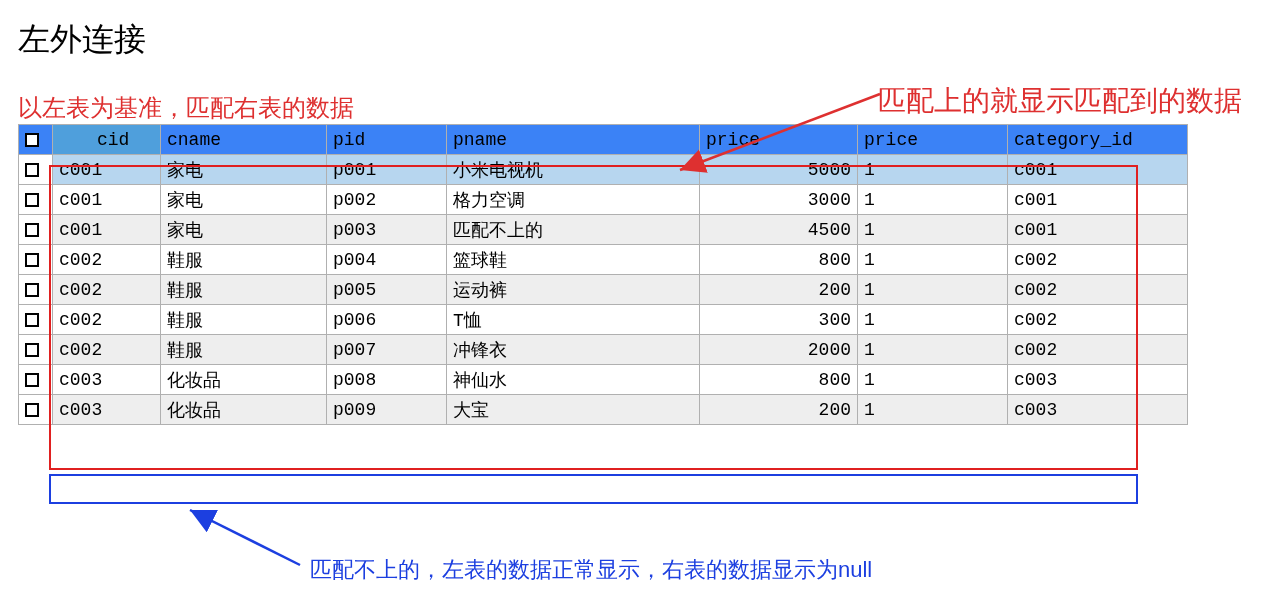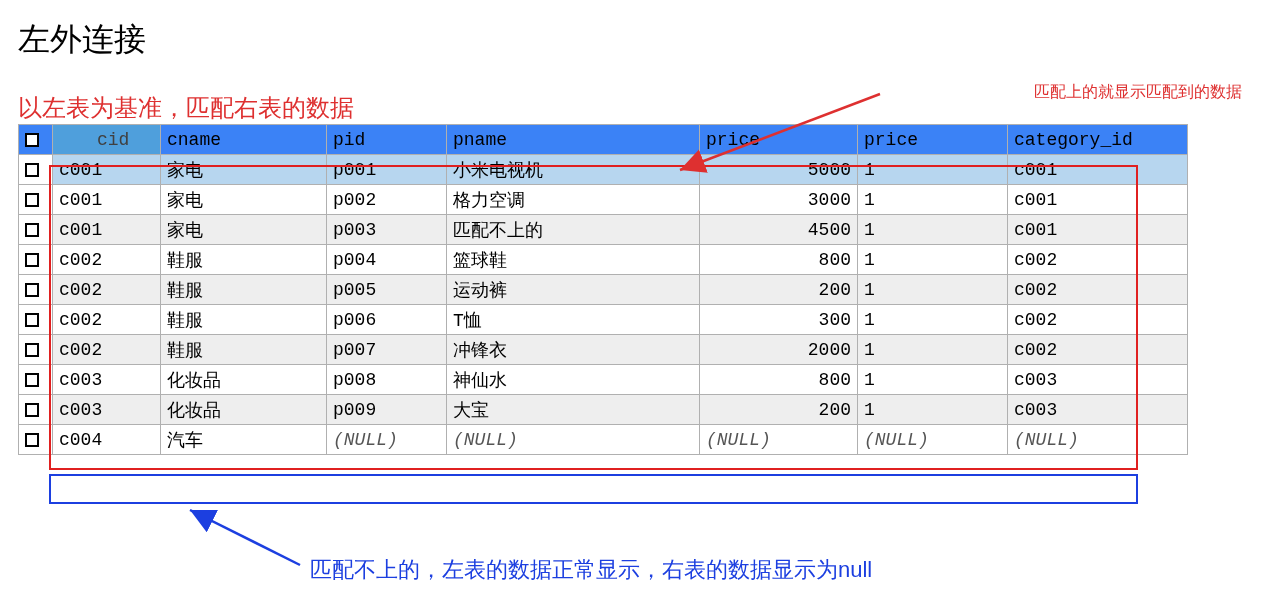--- a/index.html
+++ b/index.html
@@ -21,21 +21,21 @@
     .subtitle-red {
       font-size: 24px;
       color: #de3030;
       font-family: "Microsoft YaHei", "SimSun", sans-serif;
     }
     .annot-red {
       position: absolute;
       top: 82px;
       right: 22px;
       color: #de3030;
-      font-size: 16px;
+      font-size: 28px;
       font-family: "Microsoft YaHei", "SimSun", sans-serif;
     }
     .annot-blue {
       position: absolute;
       top: 555px;
       left: 310px;
       color: #1c3fe0;
       font-size: 22px;
       font-family: "Microsoft YaHei", "SimSun", sans-serif;
     }
@@ -55,21 +55,21 @@
       background: #ffffff;
       white-space: nowrap;
       overflow: hidden;
     }
     .grid th {
       background: #3b82f6;
       font-weight: normal;
     }
     .grid th.sort {
       background: #4f9fdc;
-      color: #404040;
+      color: #000000;
       padding-left: 44px;
     }
     .grid tr.odd td.data { background: #eeeeee; }
     .grid tr.sel td.data { background: #b7d6ef; }
     .grid td.num { text-align: right; }
     .grid td.null { font-style: italic; color: #555; }
     .col-cb { width: 34px; text-align: center; padding: 0; }
     .cb {
       display: inline-block; width: 14px; height: 14px;
       border: 2px solid #000; background: #fff;
@@ -201,30 +201,20 @@
       <tr class="odd">
         <td class="col-cb"><span class="cb"></span></td>
         <td class="data">c003</td>
         <td class="data">化妆品</td>
         <td class="data">p009</td>
         <td class="data">大宝</td>
         <td class="data num">200</td>
         <td class="data">1</td>
         <td class="data">c003</td>
       </tr>
-      <tr>
-        <td class="col-cb"><span class="cb"></span></td>
-        <td class="data">c004</td>
-        <td class="data">汽车</td>
-        <td class="data null">(NULL)</td>
-        <td class="data null">(NULL)</td>
-        <td class="data null">(NULL)</td>
-        <td class="data null">(NULL)</td>
-        <td class="data null">(NULL)</td>
-      </tr>
     </tbody>
 </table>
 
 <div class="overlay box-red"></div>
 <div class="overlay box-blue"></div>
 
 <svg class="ann">
   <defs>
     <marker id="ar" markerWidth="12" markerHeight="12" refX="10" refY="5" orient="auto">
       <path d="M0,0 L10,5 L0,10 z" fill="#de3030"></path>

